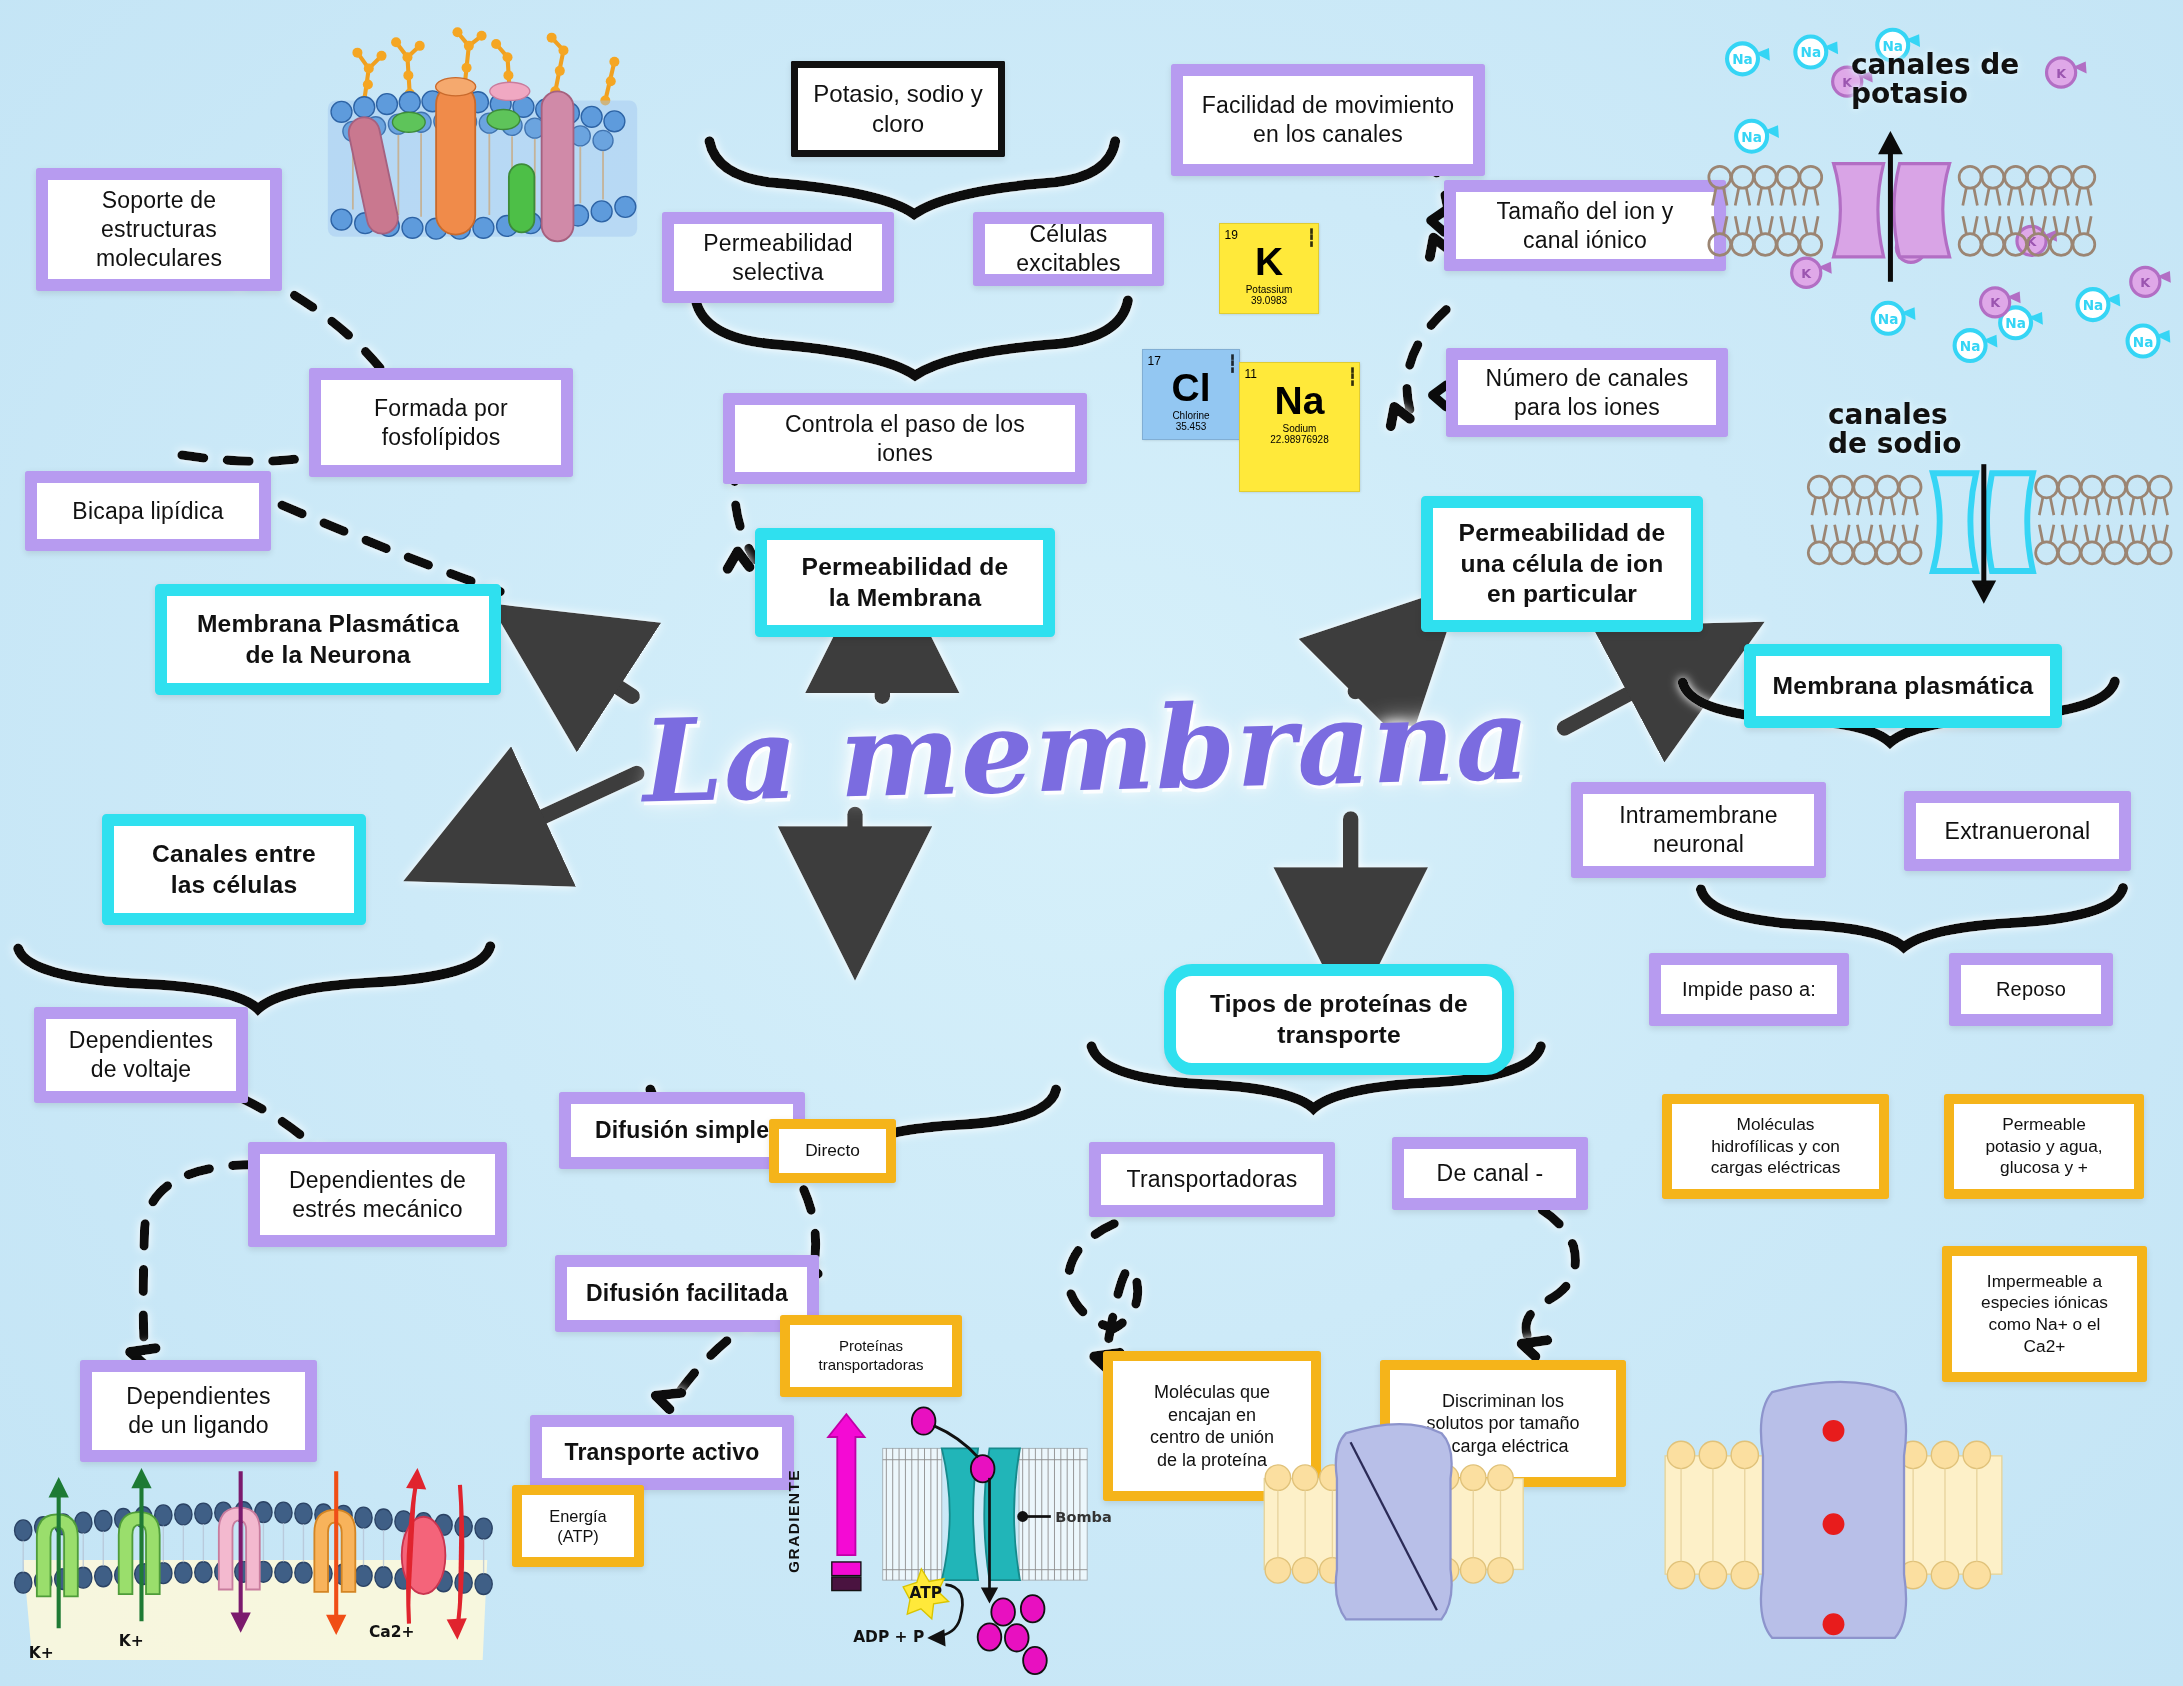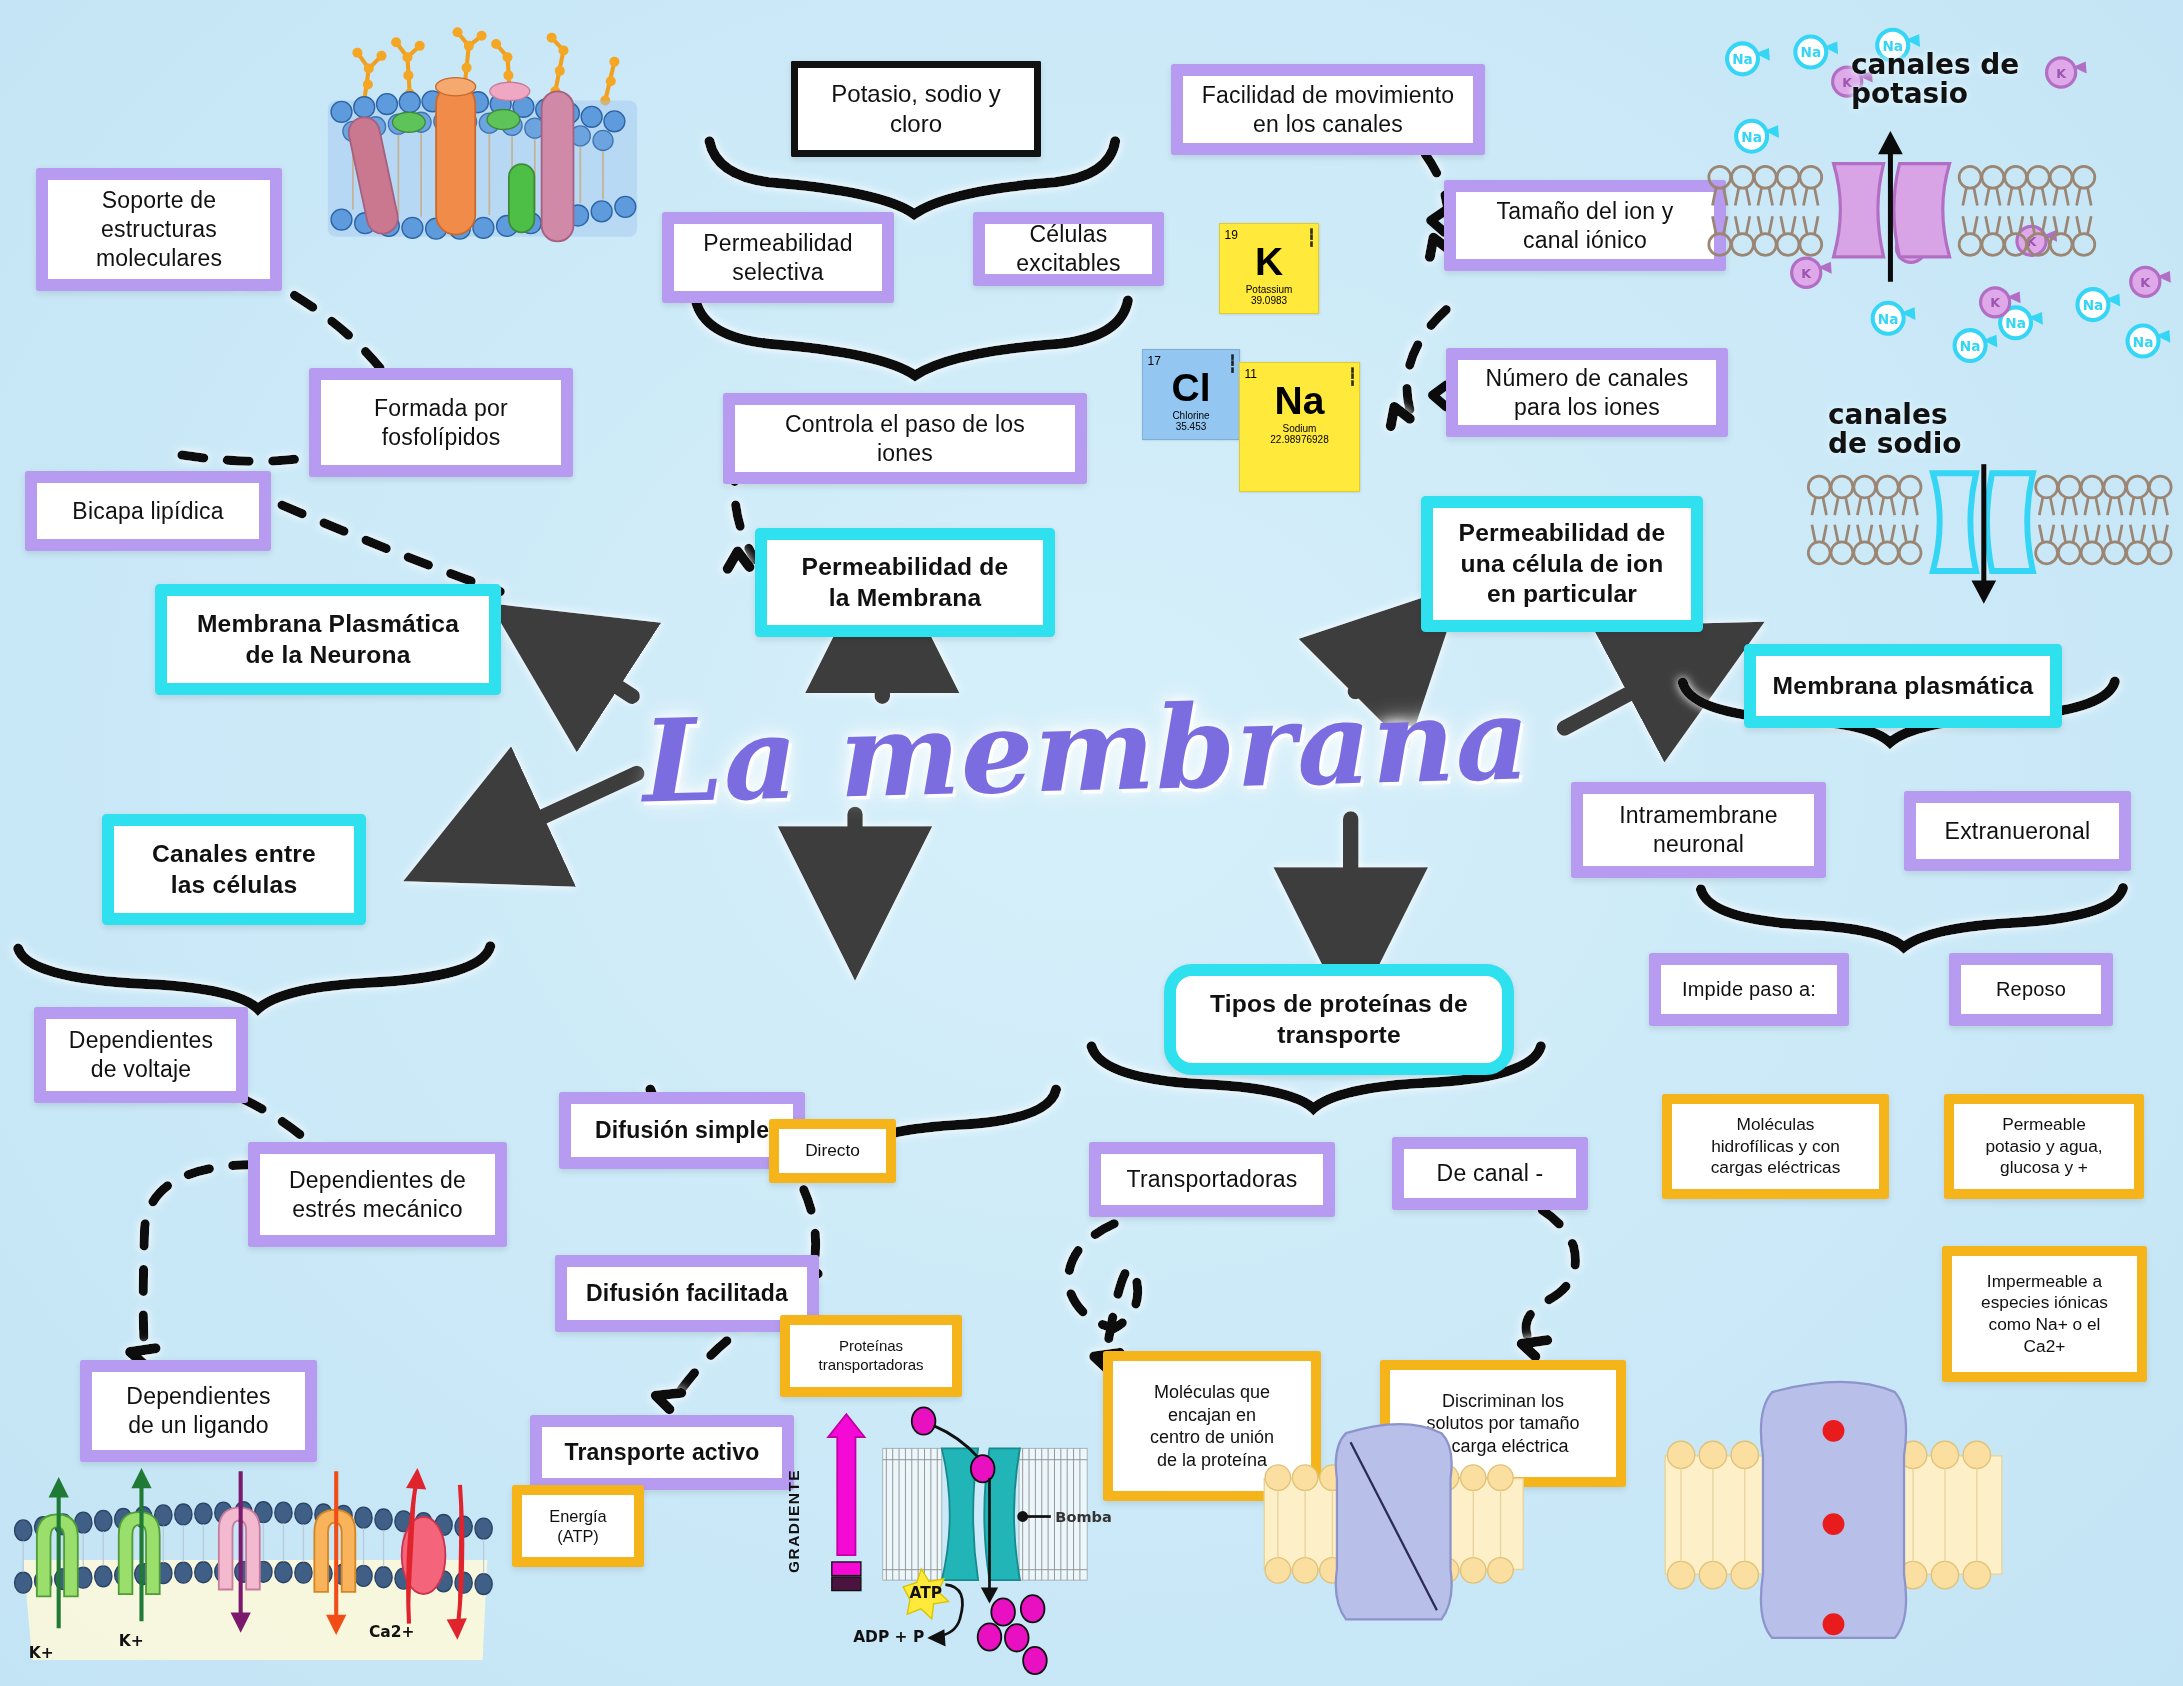--- a/index.html
+++ b/index.html
@@ -244,21 +244,21 @@
   <div class="node purple" style="left:248px; top:1142px; width:259px; height:105px;">
     <span style="white-space:pre-line">Dependientes de
 estrés mecánico</span>
   </div>
 
   <div class="node purple" style="left:80px; top:1360px; width:237px; height:102px;">
     <span style="white-space:pre-line">Dependientes
 de un ligando</span>
   </div>
 
-  <div class="node black" style="left:791px; top:61px; width:250px; height:96px;text-align:center;">
+  <div class="node black" style="left:791px; top:61px; width:214px; height:96px;text-align:center;">
     <span style="white-space:pre-line">Potasio, sodio y
 cloro</span>
   </div>
 
   <div class="node purple" style="left:662px; top:212px; width:232px; height:91px;">
     <span style="white-space:pre-line">Permeabilidad
 selectiva</span>
   </div>
 
   <div class="node purple" style="left:973px; top:212px; width:191px; height:74px;">
@@ -296,21 +296,21 @@
 
   <div class="node purple" style="left:530px; top:1415px; width:264px; height:75px;">
     <span style="font-weight:700">Transporte activo</span>
   </div>
 
   <div class="node orange" style="left:512px; top:1485px; width:132px; height:82px;">
     <span style="white-space:pre-line; font-size:16.4px">Energía
 (ATP)</span>
   </div>
 
-  <div class="node purple" style="left:1171px; top:64px; width:314px; height:91px;">
+  <div class="node purple" style="left:1171px; top:64px; width:314px; height:112px;">
     <span style="white-space:pre-line">Facilidad de movimiento
 en los canales</span>
   </div>
 
   <div class="node purple" style="left:1444px; top:180px; width:282px; height:91px;">
     <span style="white-space:pre-line">Tamaño del ion y
 canal iónico</span>
   </div>
 
   <div class="node purple" style="left:1446px; top:348px; width:282px; height:89px;">

